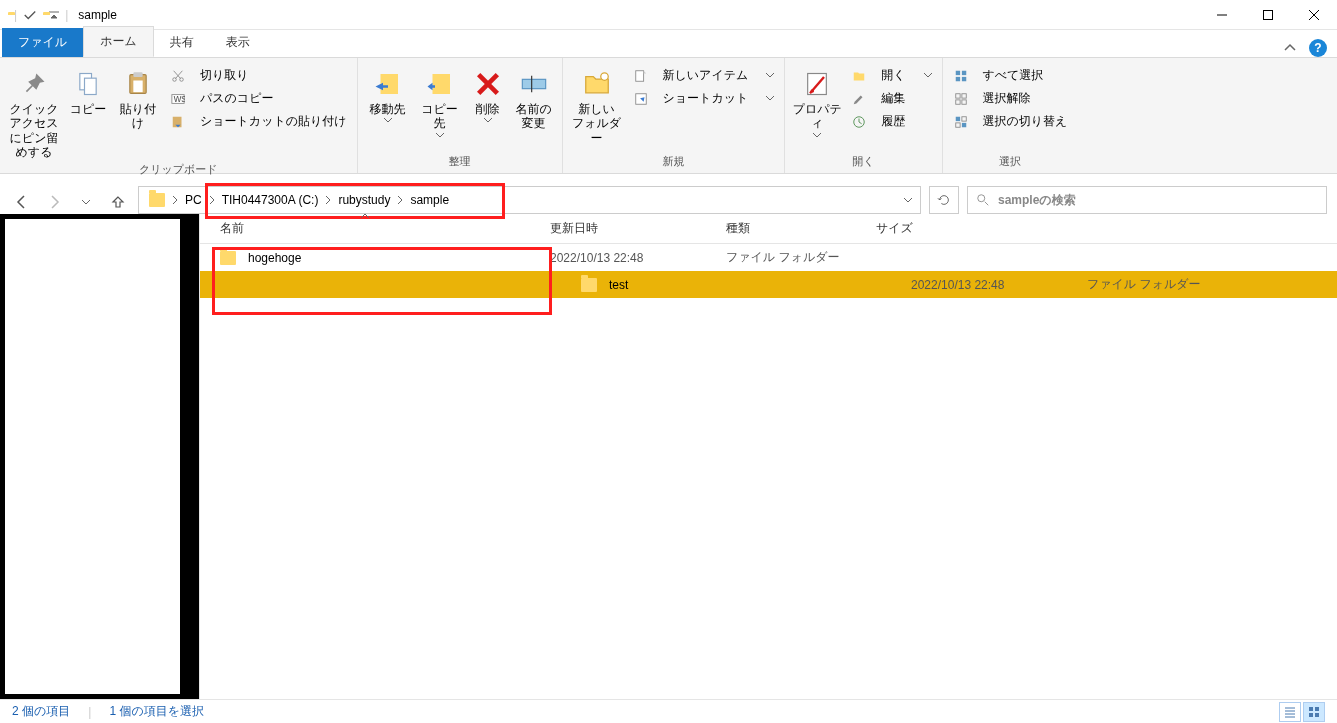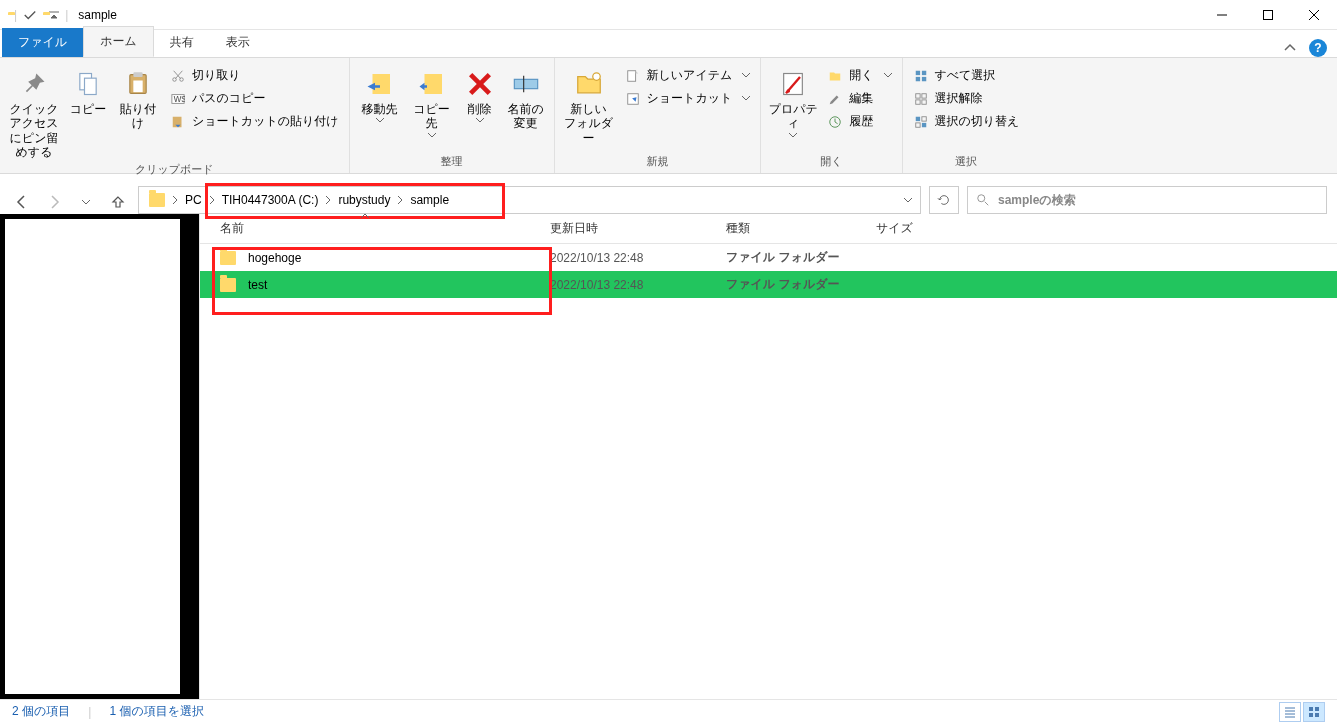--- a/index.html
+++ b/index.html
@@ -24,21 +24,21 @@
 .help-btn { width: 18px; height: 18px; border-radius: 50%; background: #1a86d8; color: #fff; display:flex; align-items:center; justify-content:center; font-weight:bold; }
 
 
 .ribbon { height: 116px; background: #f5f5f5; display: flex; border-bottom: 1px solid #dadada; }
 .ribbon-group { display: flex; flex-direction: column; border-right: 1px solid #e0e0e0; padding: 4px 6px 0; }
 .ribbon-group .controls { flex: 1; display: flex; align-items: flex-start; gap: 4px; }
 .ribbon-group .group-label { text-align: center; color: #555; font-size: 11px; padding: 2px 0 4px; }
 .big-btn { display: flex; flex-direction: column; align-items: center; width: 56px; padding-top: 6px; text-align: center; gap: 2px; font-size: 11px; line-height: 1.2; }
 .big-btn .ico { width: 32px; height: 32px; display:flex; align-items:center; justify-content:center; }
 .small-list { display:flex; flex-direction:column; gap:4px; padding-top:4px; }
-.small-btn { display:flex; align-items:center; gap:6px; font-size:11px; white-space:nowrap; padding: 1px 4px; }
+.small-btn { display:flex; align-items:center; gap:14px; font-size:11px; white-space:nowrap; padding: 1px 4px; }
 .small-btn .sico { width:16px; height:16px; display:flex; align-items:center; justify-content:center; }
 
 
 .navrow { height: 40px; display: flex; align-items: flex-end; gap: 8px; padding: 0 10px; }
 .nav-arrow { width:24px; height:24px; display:flex; align-items:center; justify-content:center; color:#666; }
 .addr { flex:1; height:28px; border:1px solid #ccc; display:flex; align-items:center; padding-left:4px; position: relative; }
 .addr .crumb { padding: 0 6px; display:flex; align-items:center; gap:4px; }
 .addr .sep { color:#888; }
 .addr .drop { width:24px; display:flex; align-items:center; justify-content:center; color:#666; margin-left:auto; }
 .refresh { width:30px; height:28px; border:1px solid #ccc; display:flex; align-items:center; justify-content:center; }
@@ -47,23 +47,23 @@
 
 
 .content { display:flex; height: calc(723px - 30px - 28px - 116px - 40px - 24px); position: relative; }
 .navpane { width:200px; border-right:1px solid #e5e5e5; background:#000; }
 .navpane-inner { width:185px; height:100%; background:#fff; border:5px solid #000; }
 .filepane { flex:1; position: relative; }
 .cols { display:flex; height:30px; border-bottom:1px solid #e5e5e5; align-items:center; color:#333; padding-left:20px; }
 .cols .col { padding-right:16px; }
 .cols .c1 { width:330px; } .cols .c2 { width:176px; } .cols .c3 { width:150px; } .cols .c4 { width:100px; }
 .row { display:flex; height:27px; align-items:center; padding-left:20px; }
-.row.selected { background:#22c55e; }
+.row.selected { background:#eab308;justify-content:flex-end; }
 .row .c1 { width:330px; display:flex; align-items:center; gap:12px; }
-.row .c2 { width:176px; color:#555; } .row .c3 { width:150px; color:#555;font-weight:bold; } .row .c4 { width:100px; }
+.row .c2 { width:176px; color:#555; } .row .c3 { width:150px; color:#555; } .row .c4 { width:100px; }
 .items-highlight { position:absolute; border:3px solid #ff1e1e; left:12px; top:33px; width:340px; height:68px; pointer-events:none; }
 .sort-ind { position:absolute; left:160px; top:-2px; color:#555; }
 
 
 .status { position:absolute; bottom:0; left:0; right:0; height:24px; border-top:1px solid #e5e5e5; display:flex; align-items:center; padding:0 12px; gap:18px; color:#1a5fb0; font-size:12px; }
 .status .viewbtns { margin-left:auto; display:flex; gap:2px; }
 .vbtn { width:22px; height:20px; border:1px solid #aecdf0; display:flex; align-items:center; justify-content:center; }
 .vbtn.active { background:#cce8ff; }
 
 

